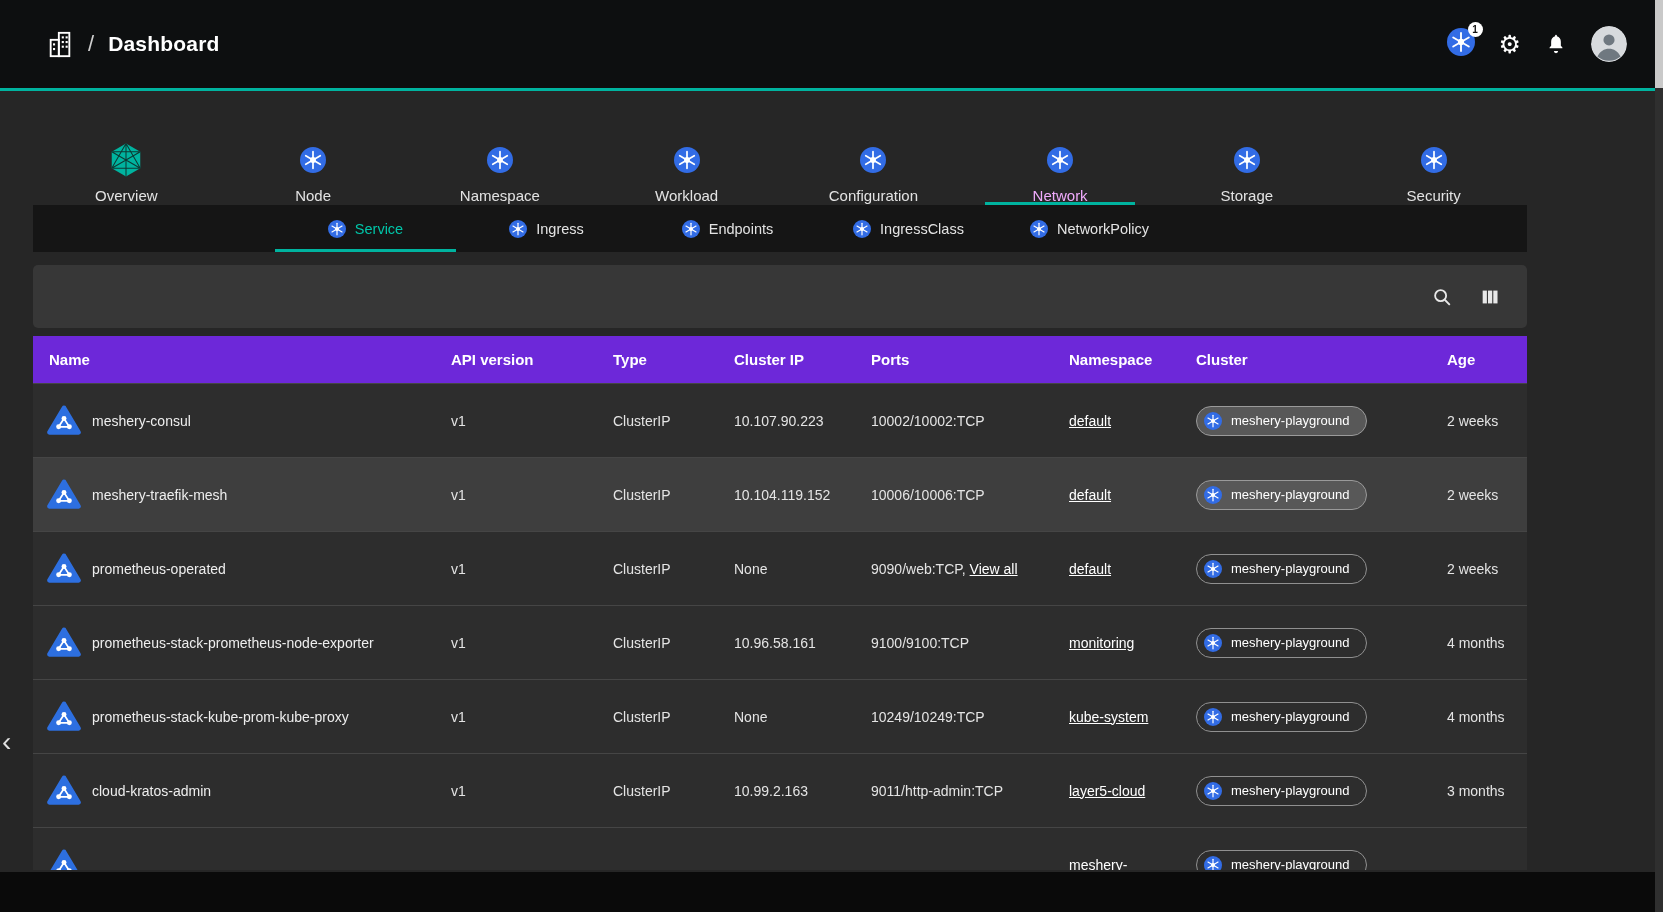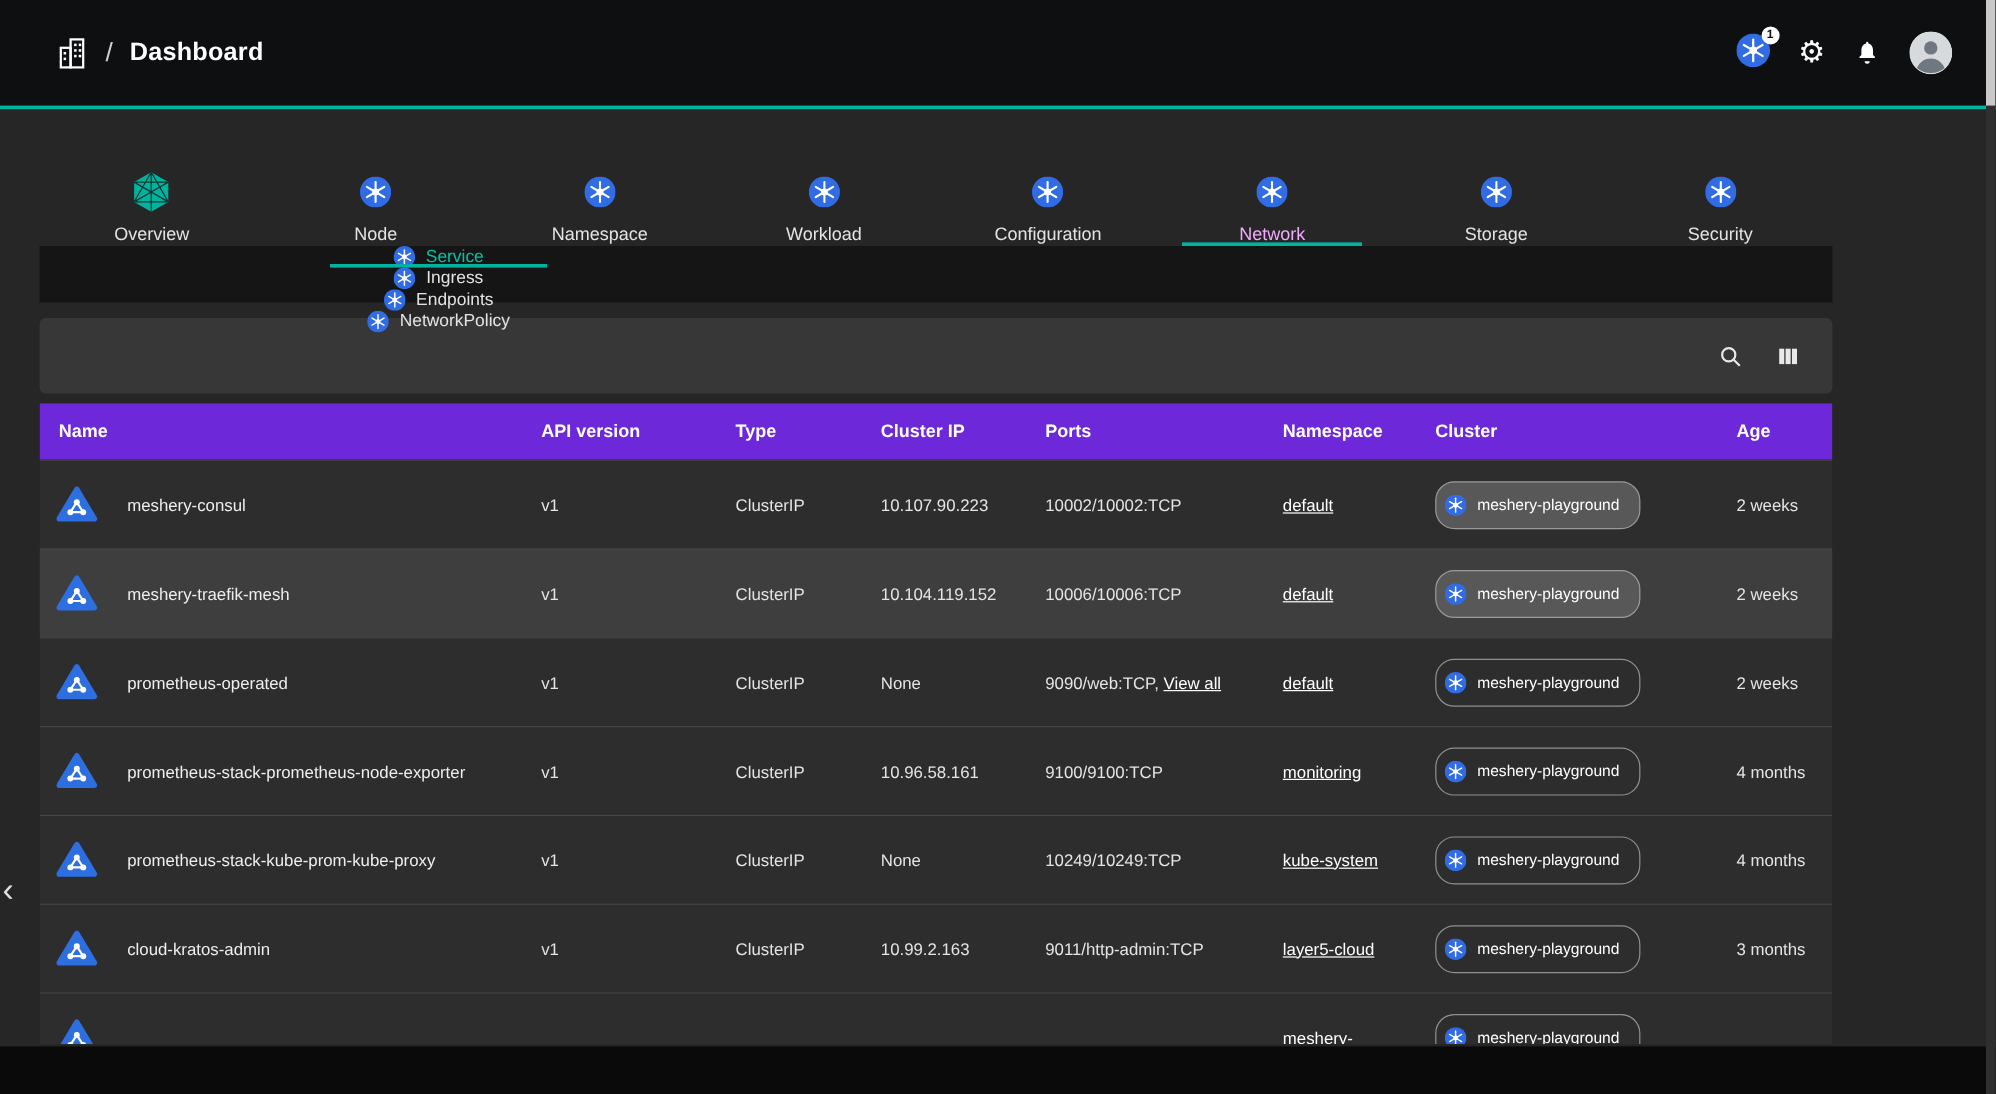--- a/index.html
+++ b/index.html
@@ -44,21 +44,20 @@
   .tab.active .tab-label { color:#f0abfc; }
   .tab.active::after {
     content:""; position:absolute; bottom:0; left:10%; width:80%; height:3px; background:#00B39F;
   }
   .tab-icon-wrap { height:36px; display:flex; align-items:center; }
 
   
   .subtabs {
     background:#151515; height:47px; display:flex; align-items:stretch;
     padding-left:242px;
-    flex-direction:column;
   }
   .subtab {
     width:181px; display:flex; align-items:center; justify-content:center; gap:9px;
     cursor:pointer; position:relative; font-size:14.5px; color:#e3e3e3;
   }
   .subtab.active { color:#00C5A8; }
   .subtab.active::after {
     content:""; position:absolute; bottom:0; left:0; width:100%; height:3px; background:#00B39F;
   }
 
@@ -75,26 +74,26 @@
     display:grid;
     grid-template-columns:418px 162px 121px 137px 198px 127px 251px 1fr;
     align-items:center;
   }
   .thead { background:#6d28d9; height:47px; }
   .thead .hcell { font-size:15px; font-weight:bold; color:#ffffff; }
   .hcell:first-child { padding-left:16px; }
   .trow { height:74px; background:#2d2d2d; border-top:1px solid #454545; cursor:pointer; }
   .trow.hl { background:#3e3e3e; }
   .cell { font-size:14px; color:#e4e4e4; }
-  .name-cell { display:flex; align-items:center; gap:24px; padding-left:13px; }
+  .name-cell { display:flex; align-items:center; gap:10px; padding-left:13px; }
   .name-text { font-size:14px; color:#eeeeee; }
   .ns-link, .plink { color:#ffffff; text-decoration:underline; cursor:pointer; }
   .chip {
     display:inline-flex; align-items:center; gap:9px;
-    height:40px; padding:0 16px 0 7px; border-radius:16px;
+    height:30px; padding:0 16px 0 7px; border-radius:16px;
     border:1px solid #909090; color:#ffffff; font-size:13px; cursor:pointer;
     max-width:200px; white-space:nowrap;
   }
   .chip.filled { background:#585858; border-color:#9a9a9a; }
   .k8s-icon { display:inline-flex; border-radius:50%; flex:none; }
   .svc-icon { display:inline-flex; flex:none; }
 
   
   .bottom-strip { position:absolute; left:0; top:872px; width:100%; height:40px; background:#0a0a0a; }
   .drawer-toggle {
@@ -361,20 +360,37 @@
                 <line x1="12" y1="12" x2="18.7" y2="8.1"></line>
                 <line x1="12" y1="12" x2="18.7" y2="15.9"></line>
                 <line x1="12" y1="12" x2="12" y2="19.7"></line>
                 <line x1="12" y1="12" x2="5.3" y2="15.9"></line>
                 <line x1="12" y1="12" x2="5.3" y2="8.1"></line>
               </g>
               <circle cx="12" cy="12" r="2.7" fill="#ffffff"></circle>
             </svg>
           </span>
           <span>Endpoints</span>
+        </div>
+        <div class="subtab">
+          <span class="k8s-icon" style="width:18px;height:18px">
+            <svg viewBox="0 0 24 24" width="18" height="18">
+              <circle cx="12" cy="12" r="12" fill="#326CE5"></circle>
+              <g stroke="#ffffff" stroke-width="1.6" stroke-linecap="round">
+                <line x1="12" y1="12" x2="12" y2="4.3"></line>
+                <line x1="12" y1="12" x2="18.7" y2="8.1"></line>
+                <line x1="12" y1="12" x2="18.7" y2="15.9"></line>
+                <line x1="12" y1="12" x2="12" y2="19.7"></line>
+                <line x1="12" y1="12" x2="5.3" y2="15.9"></line>
+                <line x1="12" y1="12" x2="5.3" y2="8.1"></line>
+              </g>
+              <circle cx="12" cy="12" r="2.7" fill="#ffffff"></circle>
+            </svg>
+          </span>
+          <span>IngressClass</span>
         </div>
         <div class="subtab">
           <span class="k8s-icon" style="width:18px;height:18px">
             <svg viewBox="0 0 24 24" width="18" height="18">
               <circle cx="12" cy="12" r="12" fill="#326CE5"></circle>
               <g stroke="#ffffff" stroke-width="1.6" stroke-linecap="round">
                 <line x1="12" y1="12" x2="12" y2="4.3"></line>
                 <line x1="12" y1="12" x2="18.7" y2="8.1"></line>
                 <line x1="12" y1="12" x2="18.7" y2="15.9"></line>
                 <line x1="12" y1="12" x2="12" y2="19.7"></line>

